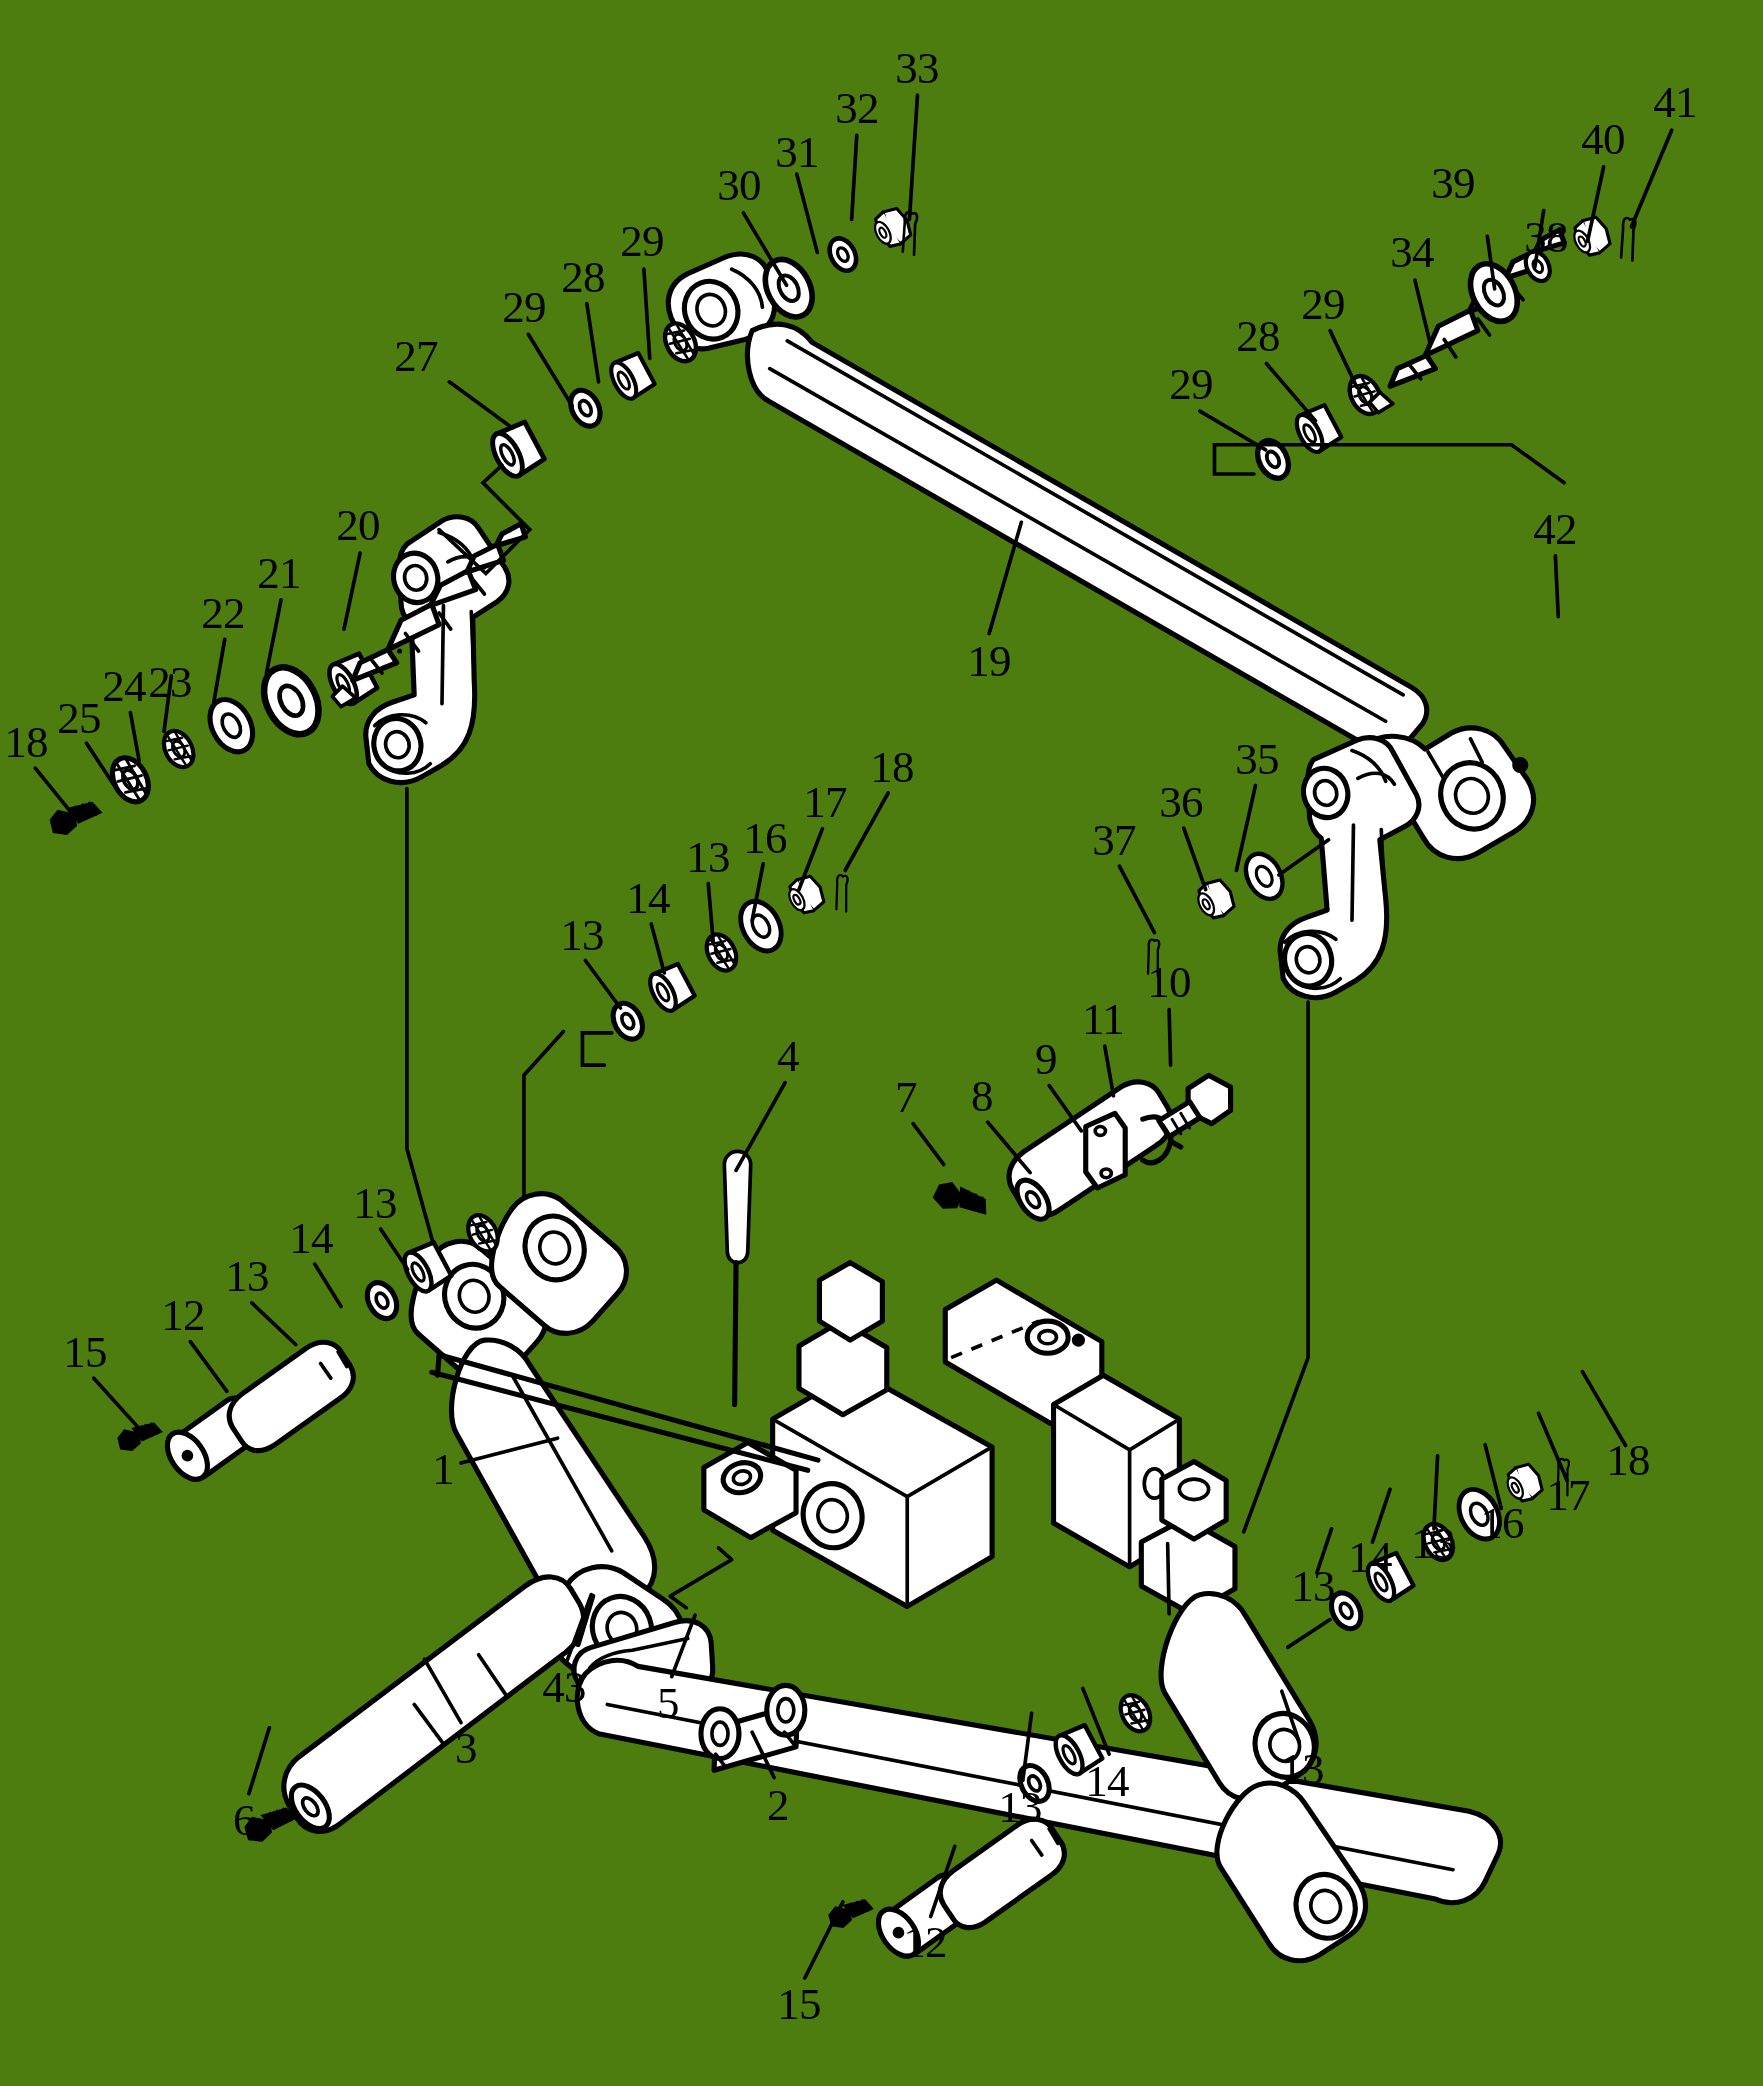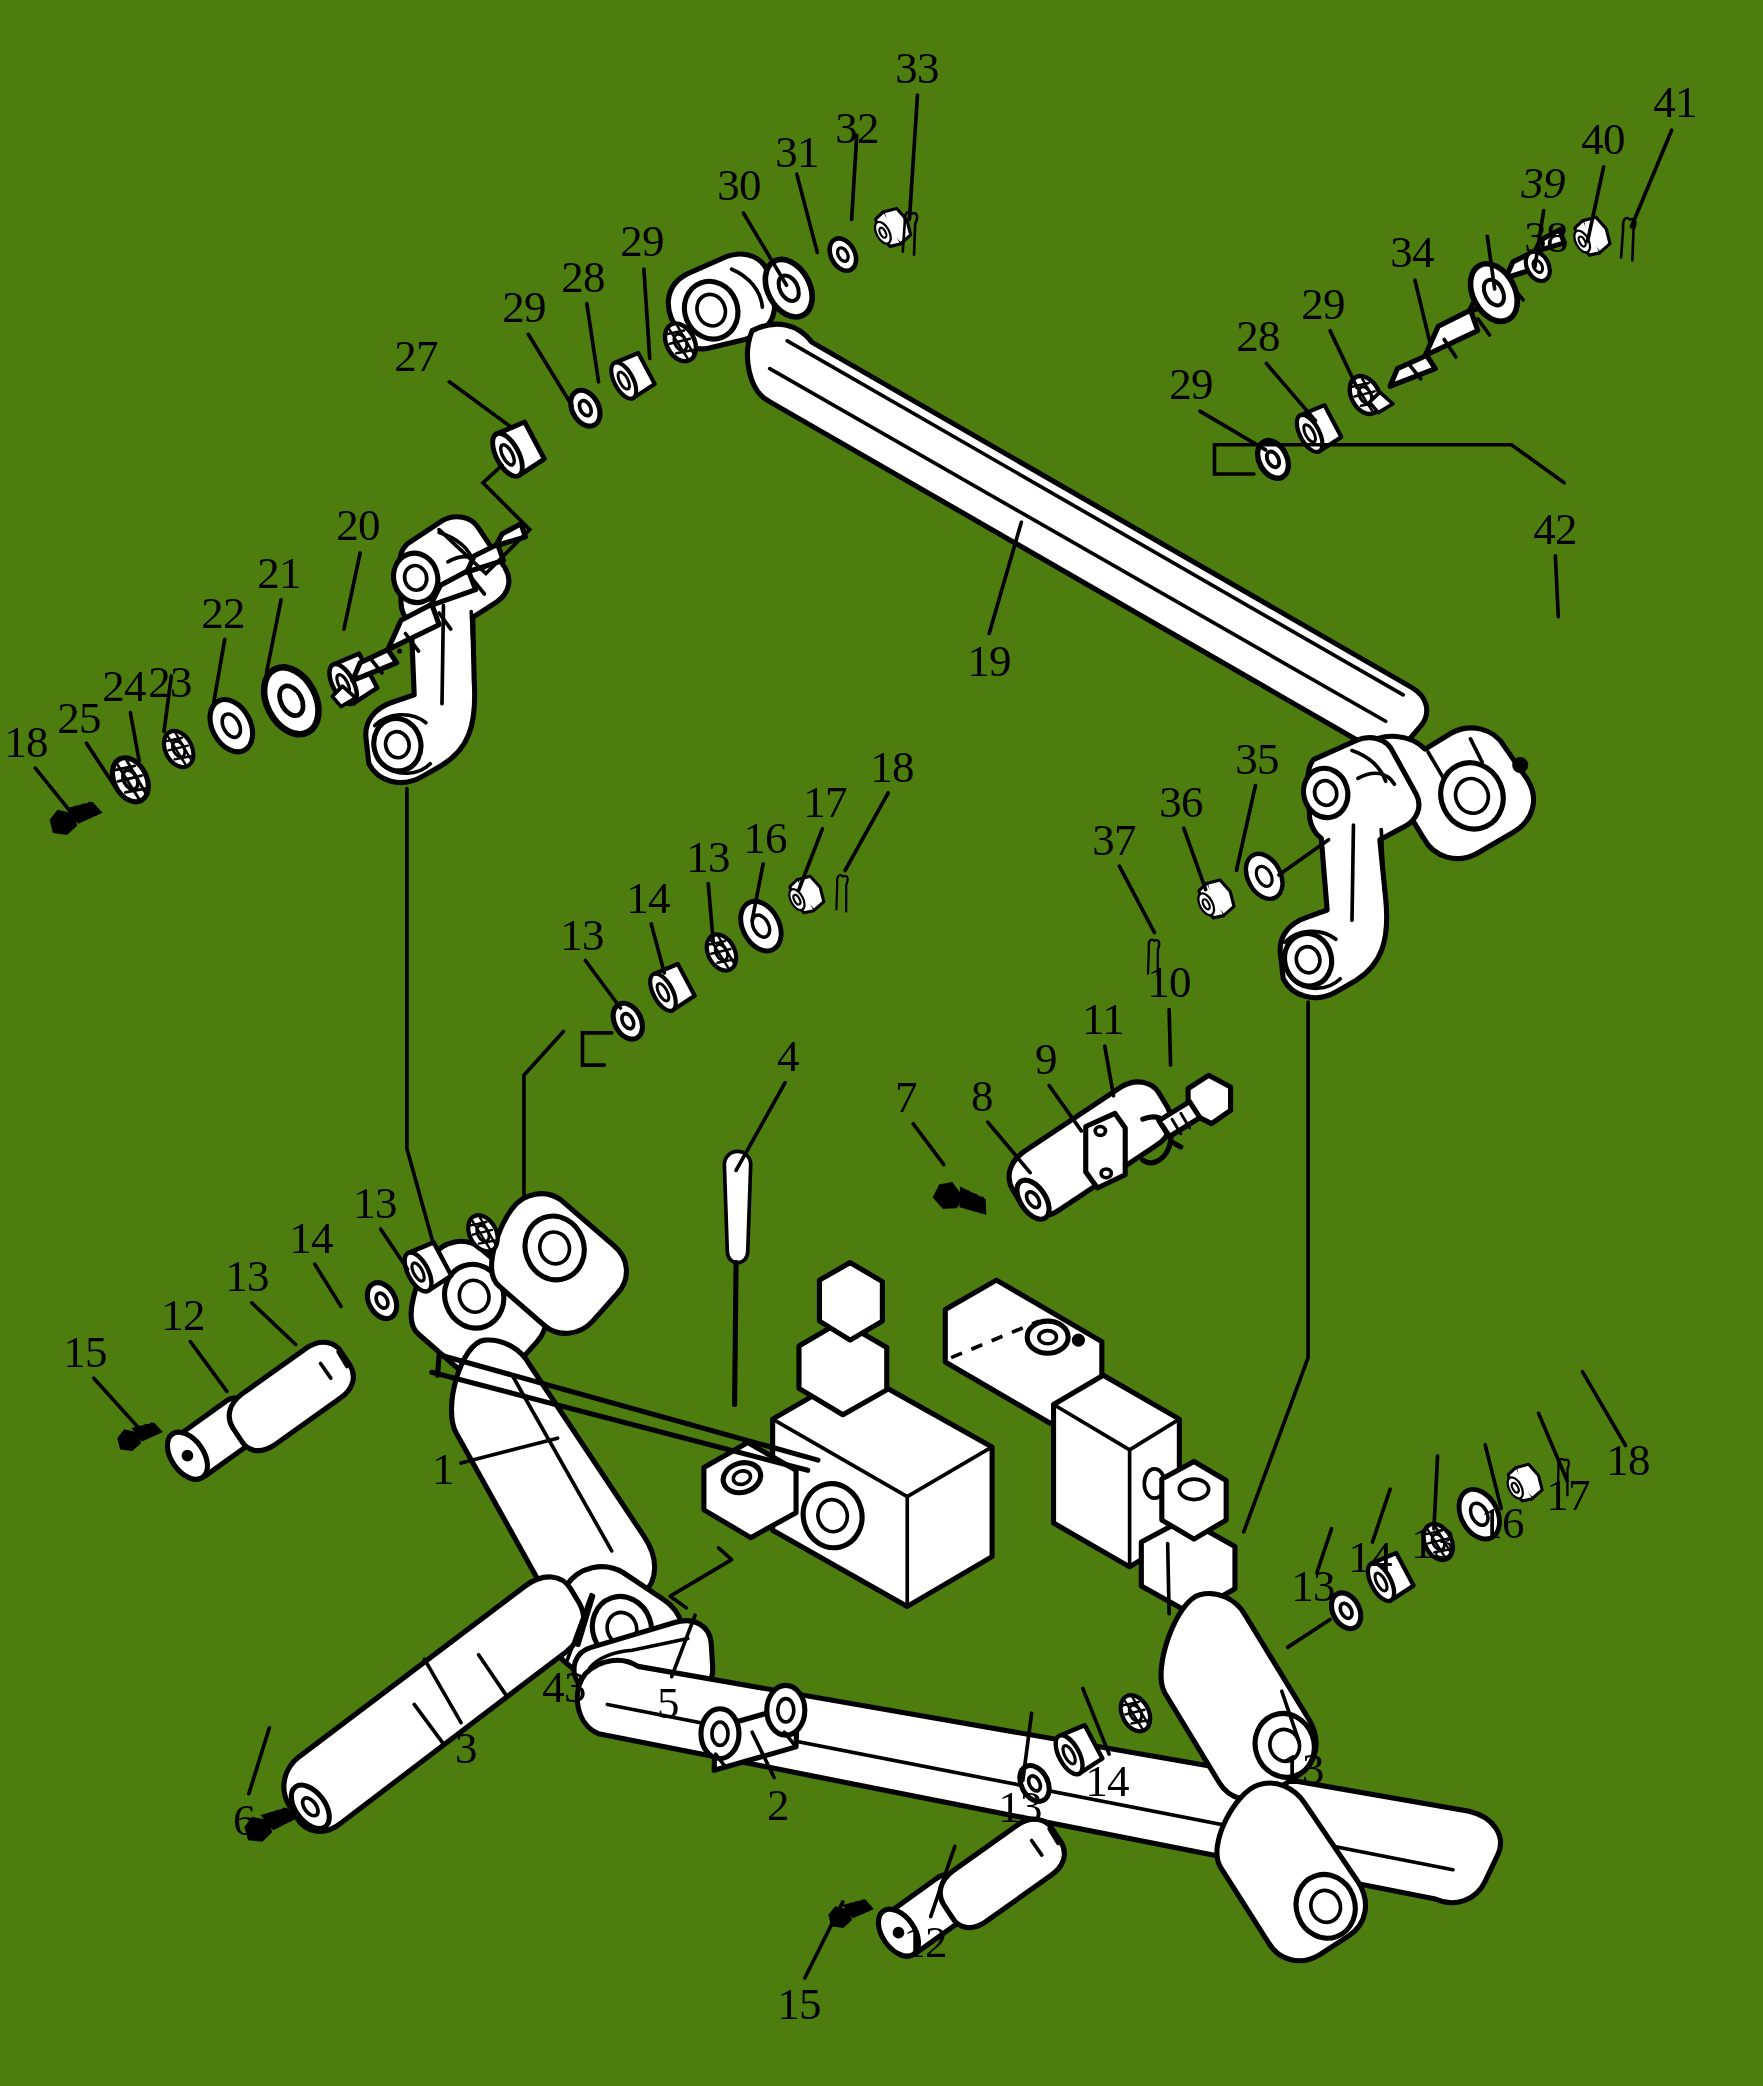--- a/index.html
+++ b/index.html
@@ -494,26 +494,26 @@
         <polyline points="1876,2108 1900,2036" class="lead"></polyline>
         <polyline points="1960,2090 1965,1990" class="lead"></polyline>
         <polyline points="2052,2062 2030,1975" class="lead"></polyline>
         <polyline points="2142,2024 2103,1932" class="lead"></polyline>
         <polyline points="2222,1976 2163,1875" class="lead"></polyline>
       </g>
   </svg>
 
   <div id="labels">
       <div class="callout" style="left: 917px; top: 68px;">33</div>
-      <div class="callout" style="left: 857px; top: 108px; margin-top: 20px;">32</div>
+      <div class="callout" style="left: 857px; top: 108px;">32</div>
       <div class="callout" style="left: 797px; top: 152px;">31</div>
       <div class="callout" style="left: 739px; top: 185px;">30</div>
       <div class="callout" style="left: 1675px; top: 102px;">41</div>
       <div class="callout" style="left: 1603px; top: 139px;">40</div>
-      <div class="callout" style="left: 1543px; top: 183px; font-style: italic;">39</div>
+      <div class="callout" style="left: 1453px; top: 183px;">39</div>
       <div class="callout" style="left: 1546px; top: 208px; margin-top: 29px;">38</div>
       <div class="callout" style="left: 1412px; top: 252px;">34</div>
       <div class="callout" style="left: 1323px; top: 304px;">29</div>
       <div class="callout" style="left: 1258px; top: 336px;">28</div>
       <div class="callout" style="left: 1191px; top: 384px;">29</div>
       <div class="callout" style="left: 524px; top: 307px;">29</div>
       <div class="callout" style="left: 583px; top: 277px;">28</div>
       <div class="callout" style="left: 642px; top: 241px;">29</div>
       <div class="callout" style="left: 416px; top: 356px;">27</div>
       <div class="callout" style="left: 358px; top: 525px;">20</div>

